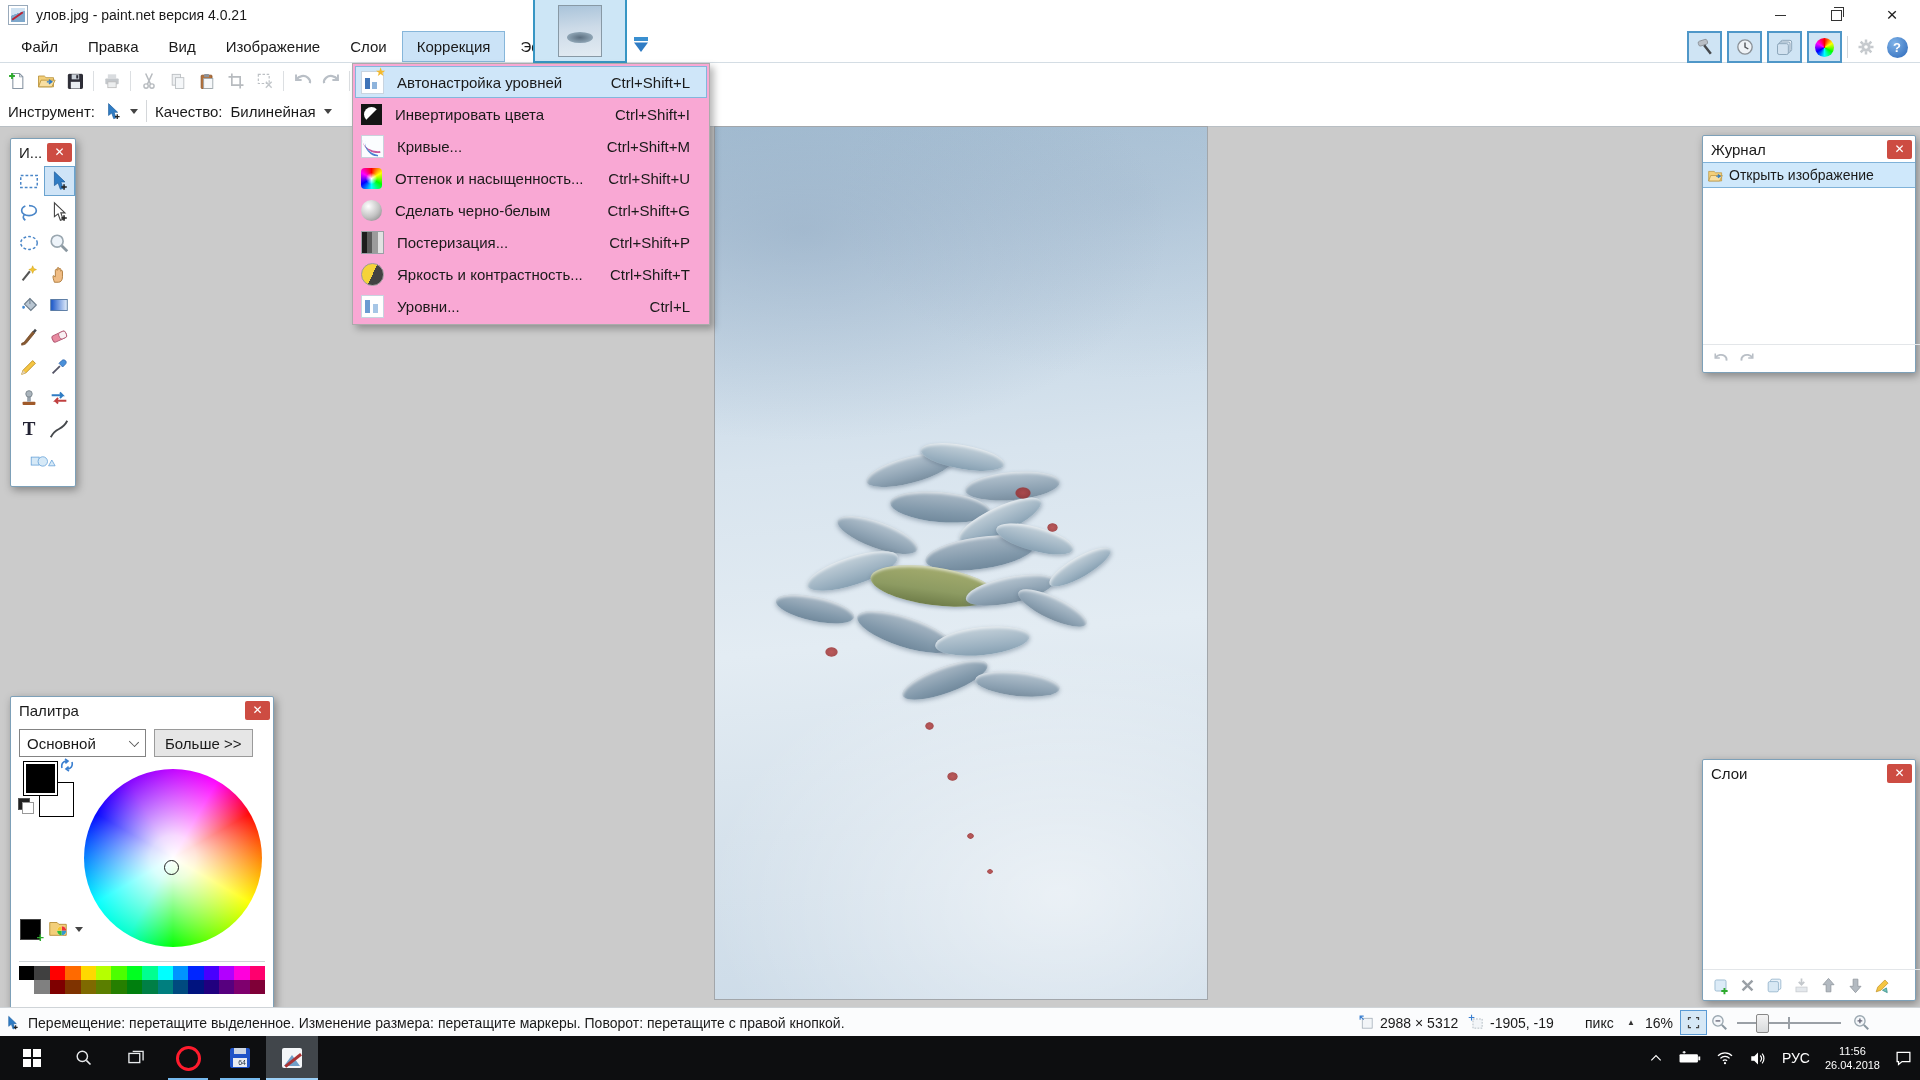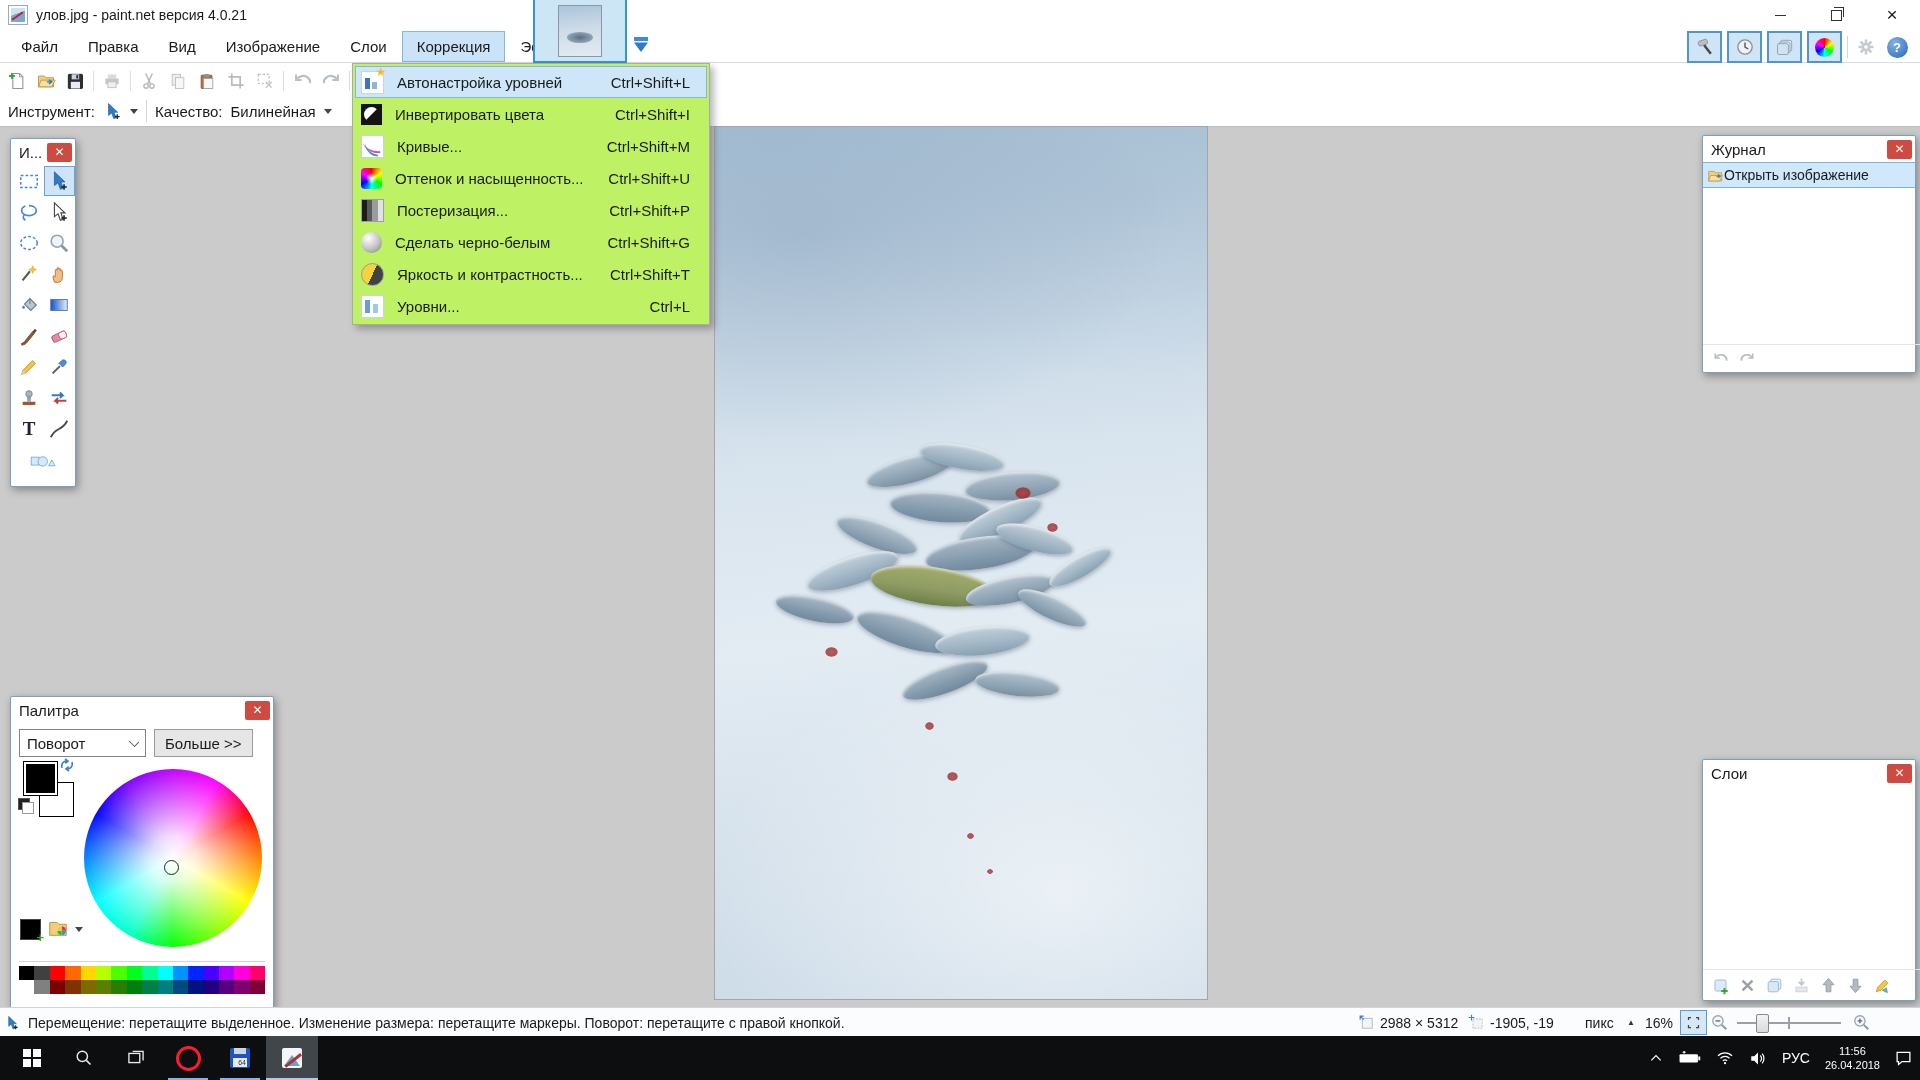--- a/index.html
+++ b/index.html
@@ -45,21 +45,21 @@
 
   
   .utils{position:absolute;right:10px;top:31px;display:flex;align-items:center;gap:5px;z-index:5;}
   .util-btn{width:31px;height:28px;background:#cfe4f4;border:2px solid #4f97c8;display:flex;align-items:center;justify-content:center;}
   .util-plain{width:26px;height:26px;display:flex;align-items:center;justify-content:center;}
   .help-circ{width:21px;height:21px;border-radius:50%;background:radial-gradient(circle at 35% 30%,#7fb3e8,#2a66b8);color:#fff;font-size:13px;font-weight:bold;display:flex;align-items:center;justify-content:center;}
   .wheel-mini{width:19px;height:19px;border-radius:50%;background:conic-gradient(#f00,#ff0,#0f0,#0ff,#00f,#f0f,#f00);}
   .wheel-mini::after{content:"";position:absolute;}
 
   
-  .dropdown{position:absolute;left:352px;top:63px;width:356px;background:#bef264;border:1px solid #ababab;box-shadow:4px 4px 7px rgba(0,0,0,.28);z-index:60;padding:2px 0;}
+  .dropdown{position:absolute;left:352px;top:63px;width:356px;background:#f9a8d4;border:1px solid #ababab;box-shadow:4px 4px 7px rgba(0,0,0,.28);z-index:60;padding:2px 0;}
   .dd-item{height:30px;display:flex;align-items:center;margin:0 2px;border:1px solid transparent;}
   .dd-item.selected{background:#cfe6f9;border-color:#84b6dc;}
   .dd-label{margin-left:13px;font-size:15px;}
   .dd-short{margin-left:auto;margin-right:16px;font-size:15px;}
   .mi-icon{width:21px;height:21px;margin-left:5px;flex:none;position:relative;}
   .icon-auto-levels{background:#fff;border:1px solid #c8d4e0;background-image:linear-gradient(#3f74b8,#3f74b8),linear-gradient(#8fb4dc,#8fb4dc);background-size:5px 11px,5px 7px;background-position:3px 6px,10px 10px;background-repeat:no-repeat;}
   .icon-auto-levels::after{content:"★";position:absolute;right:-3px;top:-7px;color:#f2b92e;font-size:12px;}
   .icon-invert-colors{background:#141414;}
   .icon-invert-colors::after{content:"";position:absolute;inset:3px;border-radius:50%;background:linear-gradient(135deg,#fff 47%,#141414 53%);}
   .icon-curves{background:#fbfdff;border:1px solid #c9d2dc;overflow:hidden;}
@@ -386,28 +386,28 @@
       <span class="mi-icon icon-curves"></span>
       <span class="dd-label">Кривые...</span>
       <span class="dd-short">Ctrl+Shift+M</span>
     </div>
       <div class="dd-item">
       <span class="mi-icon icon-hue-saturation"></span>
       <span class="dd-label">Оттенок и насыщенность...</span>
       <span class="dd-short">Ctrl+Shift+U</span>
     </div>
       <div class="dd-item">
+      <span class="mi-icon icon-black-and-white"></span>
+      <span class="dd-label">Сделать черно-белым</span>
+      <span class="dd-short">Ctrl+Shift+G</span>
+    </div>
+      <div class="dd-item">
       <span class="mi-icon icon-posterize"></span>
       <span class="dd-label">Постеризация...</span>
       <span class="dd-short">Ctrl+Shift+P</span>
-    </div>
-      <div class="dd-item">
-      <span class="mi-icon icon-black-and-white"></span>
-      <span class="dd-label">Сделать черно-белым</span>
-      <span class="dd-short">Ctrl+Shift+G</span>
     </div>
       <div class="dd-item">
       <span class="mi-icon icon-brightness-contrast"></span>
       <span class="dd-label">Яркость и контрастность...</span>
       <span class="dd-short">Ctrl+Shift+T</span>
     </div>
       <div class="dd-item">
       <span class="mi-icon icon-levels"></span>
       <span class="dd-label">Уровни...</span>
       <span class="dd-short">Ctrl+L</span>
@@ -548,21 +548,21 @@
       <div class="close-btn">
           <span>✕</span>
         </div>
     </div>
     <div class="hist-item">
       <svg width="17" height="15" viewBox="0 0 24 22" style="margin-left:4px">
           <path d="M2 5h8l2 2h9v12H2z" fill="#f3cf7a" stroke="#b8913a"></path>
           <path d="M2 19l3-8h17l-4 8z" fill="#f8dfa2" stroke="#b8913a"></path>
           <path d="M13 12h5m-2.5-2.5L19 12l-3.5 2.5" stroke="#2f7cc4" fill="none" stroke-width="1.6"></path>
         </svg>
-      <span style="">Открыть изображение</span>
+      <span style="margin-left:5px">Открыть изображение</span>
     </div>
     <div class="hist-foot">
       <svg width="19" height="17" viewBox="0 0 24 24">
           <path d="M5 11c3-4.5 9-5.5 13-2.4 2 1.6 3 4 2.4 6.4" fill="none" stroke="#b9bfc6" stroke-width="2.6"></path>
           <path d="M4.6 5v6.4H11" fill="none" stroke="#b9bfc6" stroke-width="2.2"></path>
         </svg>
       <svg width="19" height="17" viewBox="0 0 24 24" style="transform:scaleX(-1)">
           <path d="M5 11c3-4.5 9-5.5 13-2.4 2 1.6 3 4 2.4 6.4" fill="none" stroke="#b9bfc6" stroke-width="2.6"></path>
           <path d="M4.6 5v6.4H11" fill="none" stroke="#b9bfc6" stroke-width="2.2"></path>
         </svg>
@@ -621,21 +621,21 @@
 
   <div class="panel" style="left:10px;top:696px;width:262px;height:311px;">
     <div class="panel-title">
       <span>Палитра</span>
       <div class="close-btn">
           <span>✕</span>
         </div>
     </div>
     <div class="pal-controls">
       <div class="pal-select">
-        <span>Поворот</span>
+        <span>Основной</span>
         <span class="chev"></span>
       </div>
       <div class="pal-more">
           <span>Больше &gt;&gt;</span>
         </div>
     </div>
     <div class="swatch-pri"></div>
     <div class="swatch-sec"></div>
     <svg class="abs" style="left:48px;top:60px" width="16" height="16" viewBox="0 0 16 16">
         <path d="M3 11c-1-4 1-7 5-7m-2-2l3 2-2.6 2.4M13 5c1 4-1 7-5 7m2 2l-3-2 2.6-2.4" fill="none" stroke="#3a7fd0" stroke-width="1.6"></path>

